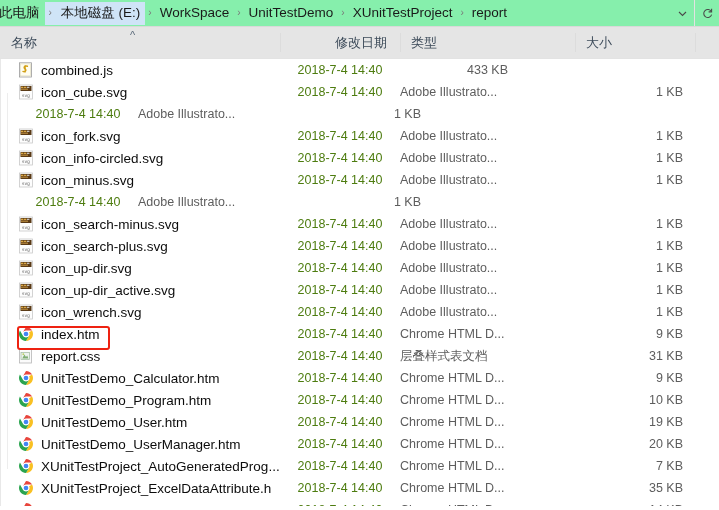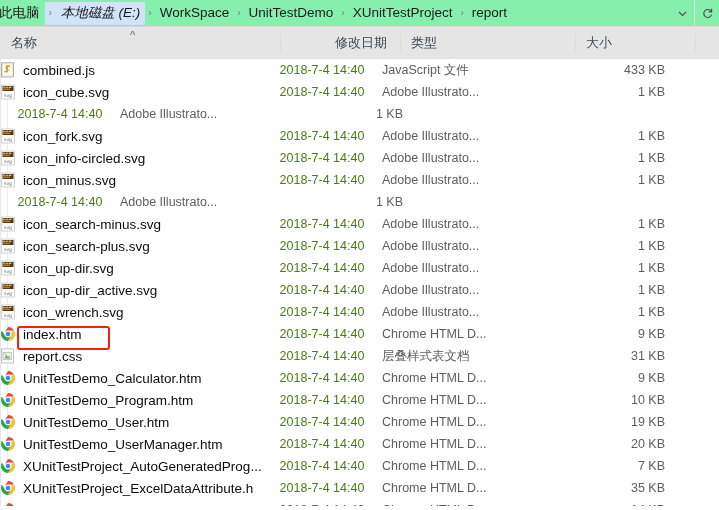--- a/index.html
+++ b/index.html
@@ -41,21 +41,20 @@
     color: #1a1a1a;
     white-space: nowrap;
     padding: 3px 5px 4px 5px;
     line-height: 16px;
   }
   .crumb.first {
     margin-left: -6px;
   }
   .crumb.active {
     background: #cfe4f7;
-    font-style: italic;
   }
   .sep {
     color: #7a7a7a;
     font-size: 10px;
     padding: 0 3px;
     line-height: 16px;
     user-select: none;
   }
   .sep.on-active {
     background: #cfe4f7;
@@ -146,20 +145,21 @@
     top: 34px;
     width: 1px;
     height: 376px;
     background: #ededed;
   }
   .row {
     position: relative;
     display: flex;
     align-items: center;
     height: 22px;
+    padding-left: 18px;
     box-sizing: border-box;
   }
   .cell-name {
     width: 262px;
     display: flex;
     align-items: center;
     overflow: hidden;
     white-space: nowrap;
   }
   .fname {
@@ -270,21 +270,20 @@
             <svg width="16" height="16" viewBox="0 0 16 16">
               <rect x="1.5" y="0.8" width="12" height="14.2" fill="#ffffff" stroke="#9a9a9a" stroke-width="0.8"></rect>
               <rect x="2.6" y="1.9" width="9.8" height="12" fill="#fffdf0" stroke="#d8d2b0" stroke-width="0.5"></rect>
               <path d="M9.4 4.2 C6.6 3.3 5.2 5.6 7 6.8 C8.8 8 7.4 10.3 5 9.4" fill="none" stroke="#d2a017" stroke-width="1.5" stroke-linecap="round"></path>
               <path d="M7.2 3.2 L7.2 10.6" stroke="#d2a017" stroke-width="1.1"></path>
             </svg>
           </span>
           <span class="fname">combined.js</span>
         </div>
         <div class="cell-date">2018-7-4 14:40</div>
-        <div class="cell-type">JavaScript 文件</div>
         <div class="cell-size">433 KB</div>
       </div>
       <div class="row">
         <div class="cell-name">
           <span class="icon">
             <svg width="16" height="16" viewBox="0 0 16 16">
               <rect x="1.5" y="1" width="13" height="14" fill="#fdfdfd" stroke="#c9c9c9" stroke-width="0.8"></rect>
               <rect x="2.5" y="2" width="11" height="5" fill="#5a3a16"></rect>
               <rect x="3" y="2.7" width="2.4" height="1.2" fill="#e8b44a"></rect>
               <rect x="6" y="2.7" width="2.4" height="1.2" fill="#e8b44a"></rect>

